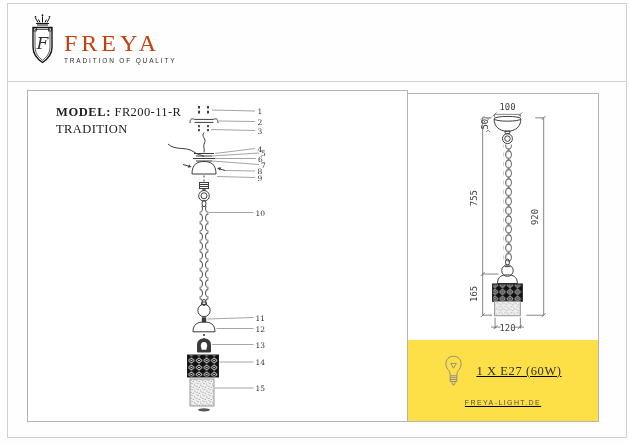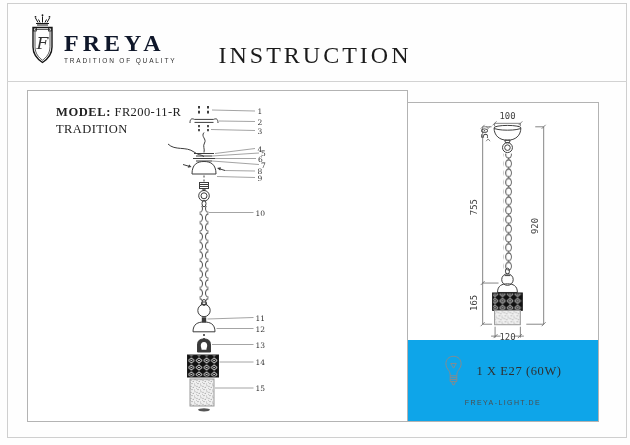--- a/index.html
+++ b/index.html
@@ -6,36 +6,36 @@
   body { background:#ffffff; font-family:"Liberation Serif", serif; }
   .page { position:relative; width:630px; height:445px; background:#fefefe; overflow:hidden; }
   .outer-frame { position:absolute; left:7px; top:3px; width:620px; height:435px;
                  border:1px solid #cfcfcf; }
   .header-divider { position:absolute; left:7px; top:81px; width:620px; height:1px; background:#d2d2d2; }
 
   
   .logo-group { position:absolute; left:29px; top:13px; display:flex; align-items:center; }
   .crest { width:27px; height:55px; }
   .brand-text { margin-left:8px; margin-top:14px; }
-  .brand-name { font-size:24px; font-weight:700; letter-spacing:4px; color:#0f172a;
+  .brand-name { font-size:24px; font-weight:400; letter-spacing:4px; color:#c2410c;
                 font-family:"Liberation Serif", serif; line-height:1; }
   .brand-tagline { font-size:6.5px; letter-spacing:1.85px; color:#2e2e2e; margin-top:2px;
                    font-family:"Liberation Sans", sans-serif; }
   .page-title { position:absolute; left:160px; top:42px; width:310px; text-align:center;
                 font-size:24px; letter-spacing:3px; color:#1b1b1b;
                 font-family:"Liberation Serif", serif; }
 
   
   .parts-box { position:absolute; left:27px; top:90px; width:381px; height:332px;
                border:1px solid #b3b3b3; background:#fff; }
-  .dim-box   { position:absolute; left:408px; top:102px; width:191px; height:250px;
+  .dim-box   { position:absolute; left:408px; top:93px; width:191px; height:250px;
                border:1px solid #b3b3b3; border-left:none; background:#fff; }
   .lamp-box  { position:absolute; left:408px; top:340px; width:191px; height:82px;
-               border:1px solid #b3b3b3; border-left:none; border-top:none; background:#0ea5e9;
-               display:flex; flex-direction:column; align-items:center; }
+               border:1px solid #b3b3b3; border-left:none; border-top:none; background:#fde047;
+               display:flex; flex-direction:column; align-items:center;text-decoration:underline; }
   .model-block { position:absolute; left:28px; top:13px; font-size:12.5px; color:#222;
                  font-variant:small-caps; letter-spacing:0.4px; line-height:1.35; }
   .model-block b { letter-spacing:0.6px; }
   .drawing-svg { position:absolute; left:0; top:0; width:100%; height:100%; }
 
   .spec-row { display:flex; align-items:center; margin-top:13px; }
   .bulb-icon { width:19px; height:37px; }
   .spec-text { margin-left:13px; font-size:12.5px; color:#303030; letter-spacing:0.6px;
                font-family:"Liberation Serif", serif; }
   .website { margin-top:9px; font-size:7px; letter-spacing:1.4px; color:#4d4d4d;
@@ -64,21 +64,20 @@
         <rect x="4.6" y="15" width="3" height="3" stroke-width="0.7"></rect>
         <rect x="19.4" y="15" width="3" height="3" stroke-width="0.7"></rect>
       </g>
       <text x="13.5" y="36" text-anchor="middle" font-size="17" font-style="italic" fill="#141414">F</text>
     </svg>
     <div class="brand-text">
       <div class="brand-name">FREYA</div>
       <div class="brand-tagline">TRADITION OF QUALITY</div>
     </div>
   </div>
-  <div class="page-title">INSTRUCTION</div>
   <div class="header-divider"></div>
 
   <div class="parts-box">
     <div class="model-block">
       <div><b>MODEL:</b>
         <span>FR200-11-R</span></div>
       <div>TRADITION</div>
     </div>
 
     <svg class="drawing-svg" viewBox="0 0 379 330">

